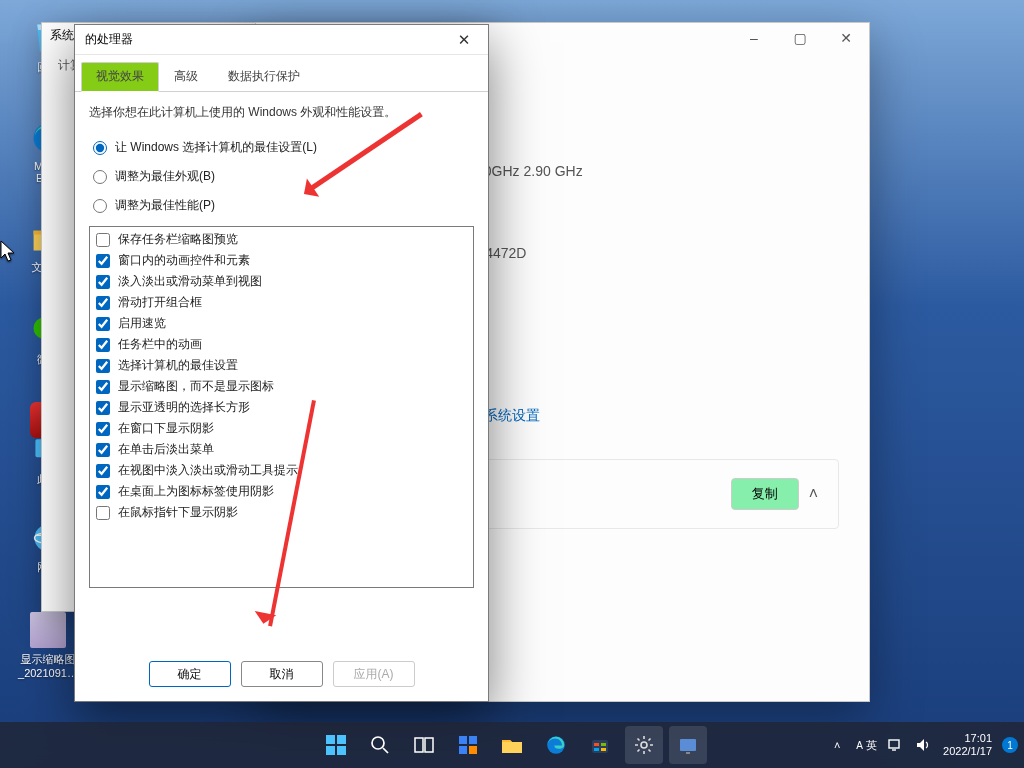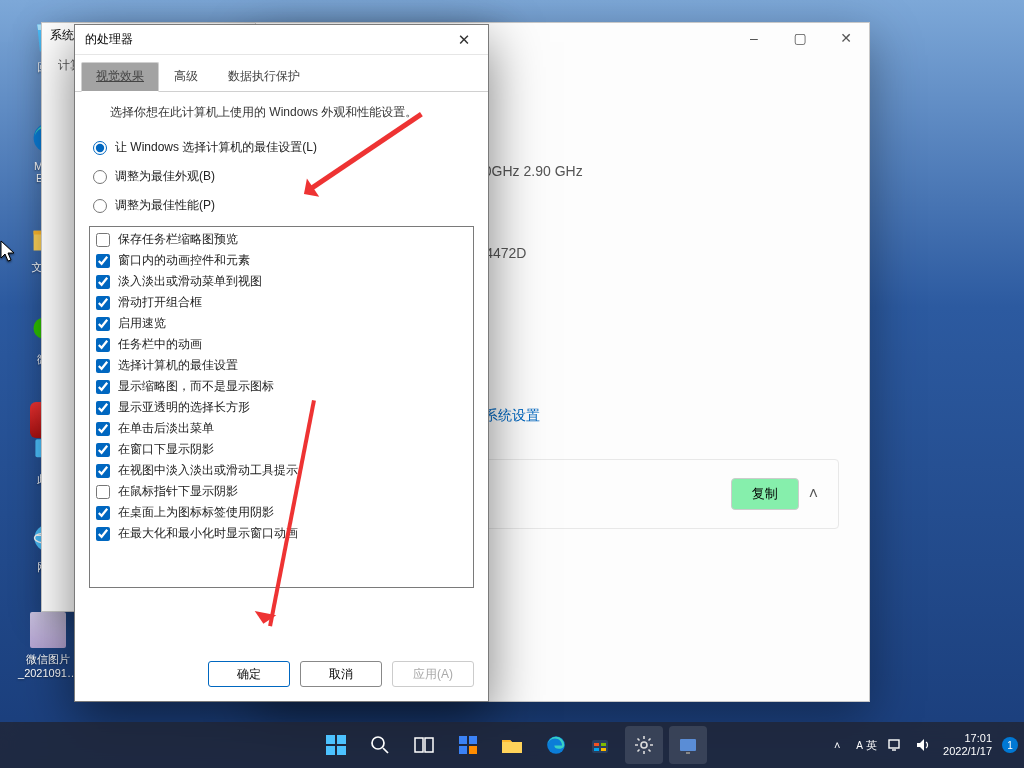--- a/index.html
+++ b/index.html
@@ -42,31 +42,31 @@
   }
   .perf .titlebar {
     height: 30px; display: flex; align-items: center; justify-content: space-between;
     padding: 0 2px 0 10px; font-size: 12px; border-bottom: 1px solid #e6e6e6;
   }
   .perf .titlebar .close { width: 44px; height: 28px; display:flex; align-items:center; justify-content:center; font-size:15px; color:#333;}
   .perf .tabs {
     display: flex; border-bottom: 1px solid #d0d0d0; padding: 6px 6px 0 6px; font-size: 12px;
   }
   .perf .tab { padding: 5px 14px 6px; color: #444; border: 1px solid transparent; position:relative; top:1px;}
-  .perf .tab.active { border: 1px solid #d0d0d0; border-bottom-color: #fff; background:#a3a3a3; border-radius: 2px 2px 0 0; text-decoration: underline;}
+  .perf .tab.active { border: 1px solid #d0d0d0; border-bottom-color: #fff; background:#84cc16; border-radius: 2px 2px 0 0;}
   .perf .body { padding: 12px 14px 4px; flex:1; overflow:hidden; }
-  .perf .desc { font-size: 12px; color: #333; margin-bottom: 18px; margin-left: 21px; }
+  .perf .desc { font-size: 12px; color: #333; margin-bottom: 18px; }
   .perf .radios label { display:flex; align-items:center; gap:8px; font-size:12px; color:#222; margin: 6px 0 12px 4px; }
   .perf input[type=radio] { width:14px; height:14px; accent-color:#0067c0; }
   .perf .checklist {
     border: 1px solid #7a7a7a; height: 362px; overflow-y:auto; padding: 2px 4px;
   }
   .perf .checklist label { display:flex; align-items:center; gap:8px; font-size:12px; color:#222; padding:2px 2px; }
   .perf input[type=checkbox] { width:14px; height:14px; accent-color:#0067c0; border-radius:2px;}
-  .perf .buttons { display:flex; justify-content:flex-end; gap:10px; padding: 14px; }
+  .perf .buttons { display:flex; justify-content:center; gap:10px; padding: 14px; }
   .perf .buttons button { width: 82px; height: 26px; font-size:12px; background:#fff; border:1px solid #888; border-radius:3px; }
   .perf .buttons button.primary { border-color:#0067c0; color:#111; }
   .perf .buttons button.disabled { color:#aaa; border-color:#ccc; }
 
   
   .arrow { position:absolute; background:#e33; transform-origin: top left; }
   .arrow::after { content:""; position:absolute; right:-2px; bottom:-10px; border:11px solid transparent; border-top-color:#e33; }
   .arrow1 { left: 420px; top: 112px; width: 5px; height: 135px; transform: rotate(56deg); }
   .arrow1::after { right:-9px; bottom:-18px; }
   .arrow2 { left: 312px; top: 400px; width: 4px; height: 230px; transform: rotate(11deg); }
@@ -154,21 +154,21 @@
           <ellipse cx="20" cy="20" rx="15" ry="6" fill="none" stroke="#fff" stroke-width="1.5"></ellipse>
           <path d="M20 5v30M6 17h28" stroke="#fff" stroke-width="1.5" fill="none"></path>
         </svg>
       </div>
     <div>网…</div>
   </div>
   <div class="desk-icon" style="left:13px; top:610px;">
     <div class="icon">
         <div style="background:linear-gradient(#d0c8e6,#b4a3d2); border-radius:2px;"></div>
       </div>
-    <div style="white-space:pre-line">微信图片
+    <div style="white-space:pre-line">显示缩略图
 _2021091…</div>
   </div>
 </div>
 
 <div class="sysprops">
   <div class="tb">系统…</div>
   <div class="tabs">
       <span>计算…</span>
     </div>
 </div>
@@ -274,41 +274,37 @@
         <label>
           <input type="checkbox" checked="" style="">
           <span>显示缩略图，而不是显示图标</span>
         </label>
         <label>
           <input type="checkbox" checked="" style="">
           <span>显示亚透明的选择长方形</span>
         </label>
         <label>
           <input type="checkbox" checked="" style="">
+          <span>在窗口下显示阴影</span>
+        </label>
+        <label>
+          <input type="checkbox" checked="" style="">
           <span>在单击后淡出菜单</span>
         </label>
         <label>
           <input type="checkbox" checked="" style="">
-          <span>在窗口下显示阴影</span>
-        </label>
-        <label>
-          <input type="checkbox" checked="" style="">
           <span>在视图中淡入淡出或滑动工具提示</span>
+        </label>
+        <label>
+          <input type="checkbox" checked="" style="">
+          <span>在桌面上为图标标签使用阴影</span>
         </label>
         <label>
           <input type="checkbox" style="">
           <span>在鼠标指针下显示阴影</span>
-        </label>
-        <label>
-          <input type="checkbox" checked="" style="">
-          <span>在桌面上为图标标签使用阴影</span>
-        </label>
-        <label>
-          <input type="checkbox" checked="" style="">
-          <span>在最大化和最小化时显示窗口动画</span>
         </label>
       </div>
   </div>
   <div class="buttons">
     <button class="primary">确定</button>
     <button>取消</button>
     <button class="disabled">应用(A)</button>
   </div>
 </div>
 

